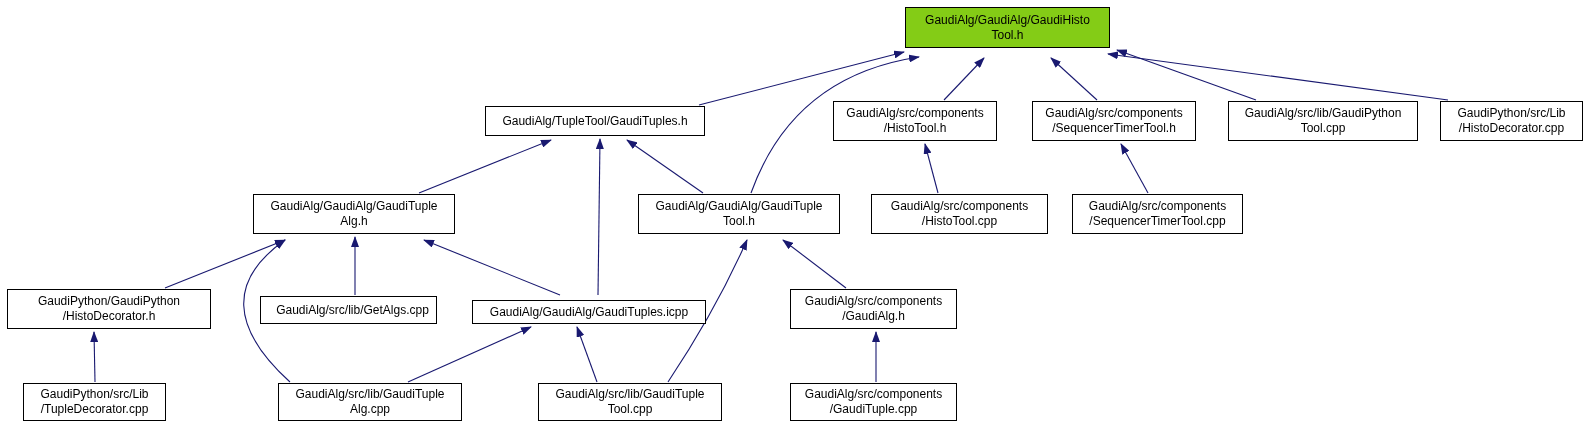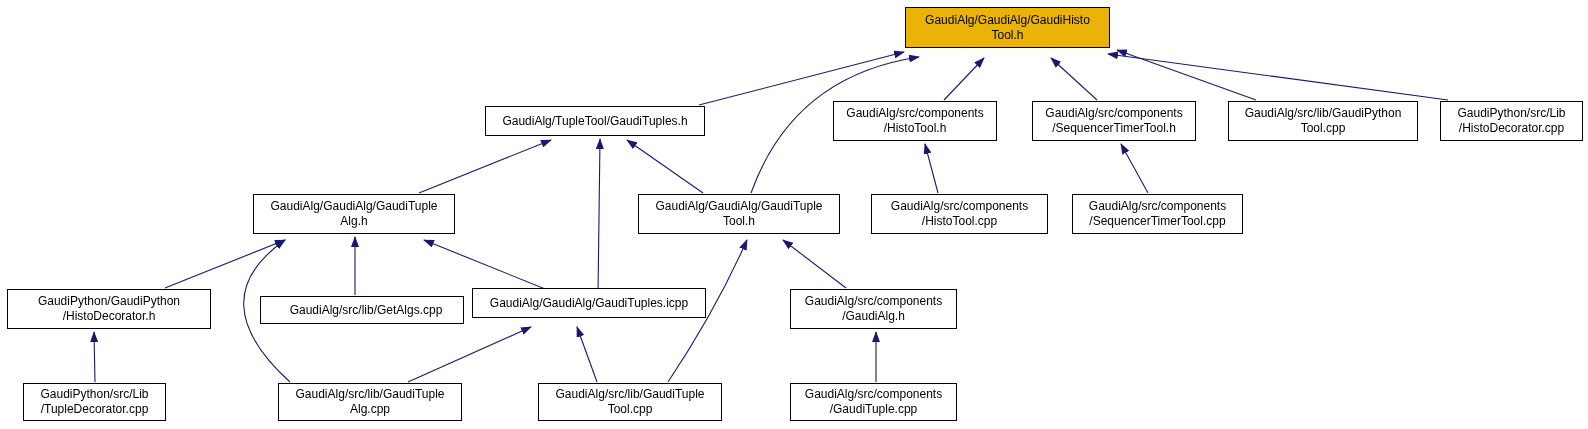--- a/index.html
+++ b/index.html
@@ -21,21 +21,21 @@
     display:flex;
     flex-direction:column;
     align-items:center;
     justify-content:center;
     text-align:center;
     font-size:12px;
     line-height:15px;
     white-space:nowrap;
     cursor:pointer;
   }
-  .node.highlighted { background:#eab308; }
+  .node.highlighted { background:#84cc16; }
   .node-line { pointer-events:none; }
 </style>
 </head>
 <body>
 
 <div class="graph" id="graph">
   <svg class="edge-layer" id="edge-layer" width="1588" height="429" viewBox="0 0 1588 429">
     <defs>
       <marker id="arrowhead" markerUnits="userSpaceOnUse" markerWidth="11" markerHeight="8" refX="10" refY="4" orient="auto">
         <path d="M0,0 L11,4 L0,8 z" fill="#191970"></path>
@@ -99,24 +99,24 @@
       <div class="node-line">/HistoTool.cpp</div>
     </div>
     <div class="node" title="GaudiAlg/src/components/SequencerTimerTool.cpp" style="left: 1072px; top: 194px; width: 171px; height: 40px;">
       <div class="node-line">GaudiAlg/src/components</div>
       <div class="node-line">/SequencerTimerTool.cpp</div>
     </div>
     <div class="node" title="GaudiPython/GaudiPython/TupleDecorator.h" style="left: 7px; top: 289px; width: 204px; height: 40px;">
       <div class="node-line">GaudiPython/GaudiPython</div>
       <div class="node-line">/HistoDecorator.h</div>
     </div>
-    <div class="node" title="GaudiAlg/src/lib/GetAlgs.cpp" style="left: 260px; top: 296px; width: 204px; height: 28px; padding-left: 8px;">
+    <div class="node" title="GaudiAlg/src/lib/GetAlgs.cpp" style="left: 260px; top: 296px; width: 177px; height: 28px; padding-left: 8px;">
       <div class="node-line">GaudiAlg/src/lib/GetAlgs.cpp</div>
     </div>
-    <div class="node" title="GaudiAlg/GaudiAlg/GaudiTuples.icpp" style="left: 472px; top: 288px; width: 234px; height: 30px;">
+    <div class="node" title="GaudiAlg/GaudiAlg/GaudiTuples.icpp" style="left: 472px; top: 300px; width: 234px; height: 24px;">
       <div class="node-line">GaudiAlg/GaudiAlg/GaudiTuples.icpp</div>
     </div>
     <div class="node" title="GaudiAlg/src/components/TupleTool.h" style="left: 790px; top: 289px; width: 167px; height: 40px;">
       <div class="node-line">GaudiAlg/src/components</div>
       <div class="node-line">/GaudiAlg.h</div>
     </div>
     <div class="node" title="GaudiPython/src/Lib/TupleDecorator.cpp" style="left: 23px; top: 383px; width: 143px; height: 38px;">
       <div class="node-line">GaudiPython/src/Lib</div>
       <div class="node-line">/TupleDecorator.cpp</div>
     </div>

